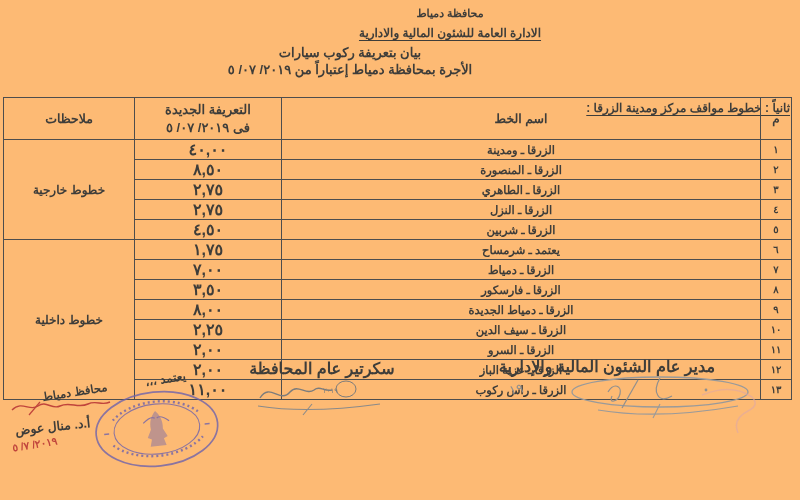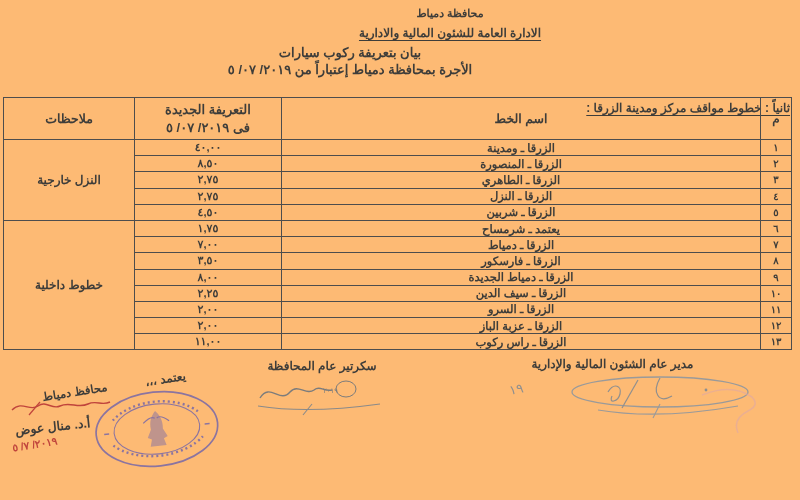--- a/index.html
+++ b/index.html
@@ -33,28 +33,28 @@
   table.tariff th,table.tariff td{
     border:1px solid #4d4d4d;
     text-align:center;vertical-align:middle;
     font-weight:700;color:#3e3d3a;
     padding:0;overflow:hidden;white-space:nowrap;
   }
   table.tariff thead tr{height:42px;}
   table.tariff tbody tr{height:16.2px;}
   .c-no{width:30px;font-size:10px;}
   .c-name{width:478px;font-size:11.5px;}
-  .c-tariff{width:146px;font-size:11px;letter-spacing:3px;}
+  .c-tariff{width:146px;font-size:16px;letter-spacing:3px;}
   .c-notes{width:130px;font-size:12px;}
   th.c-no{font-size:12px;}
   th.c-name{font-size:12.5px;}
   th.c-tariff{font-size:13px;letter-spacing:0;line-height:1.35;}
   th.c-notes{font-size:12.5px;}
   
-  .sig-title{font-size:12px;font-weight:700;white-space:nowrap;}
+  .sig-title{font-size:16px;font-weight:700;white-space:nowrap;}
   .director-block{position:absolute;top:357px;left:550px;width:245px;text-align:center;}
   .director-block .sig-title{margin-right:40px;}
   .secretary-block{position:absolute;top:359px;left:287px;width:150px;text-align:center;}
   .approve-label{position:absolute;top:372px;left:185px;font-size:12px;font-weight:700;transform:rotate(-9deg);}
   .governor-title{position:absolute;top:385px;left:82px;font-size:11.5px;font-weight:700;transform:rotate(-9deg);}
   .governor-name{position:absolute;top:419px;left:55px;font-size:12.5px;font-weight:700;transform:rotate(-6deg);}
   .approve-date{position:absolute;top:438px;left:52px;font-size:10.5px;font-weight:700;color:#c0443c;transform:rotate(-9deg);}
   .gov-sig{position:absolute;top:396px;left:46px;}
   .dir-sig{position:absolute;top:368px;left:550px;}
   .sec-sig{position:absolute;top:372px;left:288px;}
@@ -94,21 +94,21 @@
           </div>
         </th>
         <th class="c-notes">ملاحظات</th>
       </tr>
     </thead>
     <tbody>
         <tr>
           <td class="c-no">١</td>
           <td class="c-name">الزرقا ـ ومدينة</td>
           <td class="c-tariff">٤٠,٠٠</td>
-          <td class="c-notes" rowspan="5">النزل خارجية</td>
+          <td class="c-notes" rowspan="5">خطوط خارجية</td>
         </tr>
         <tr>
           <td class="c-no">٢</td>
           <td class="c-name">الزرقا ـ المنصورة</td>
           <td class="c-tariff">٨,٥٠</td>
         </tr>
         <tr>
           <td class="c-no">٣</td>
           <td class="c-name">الزرقا ـ الطاهري</td>
           <td class="c-tariff">٢,٧٥</td>

